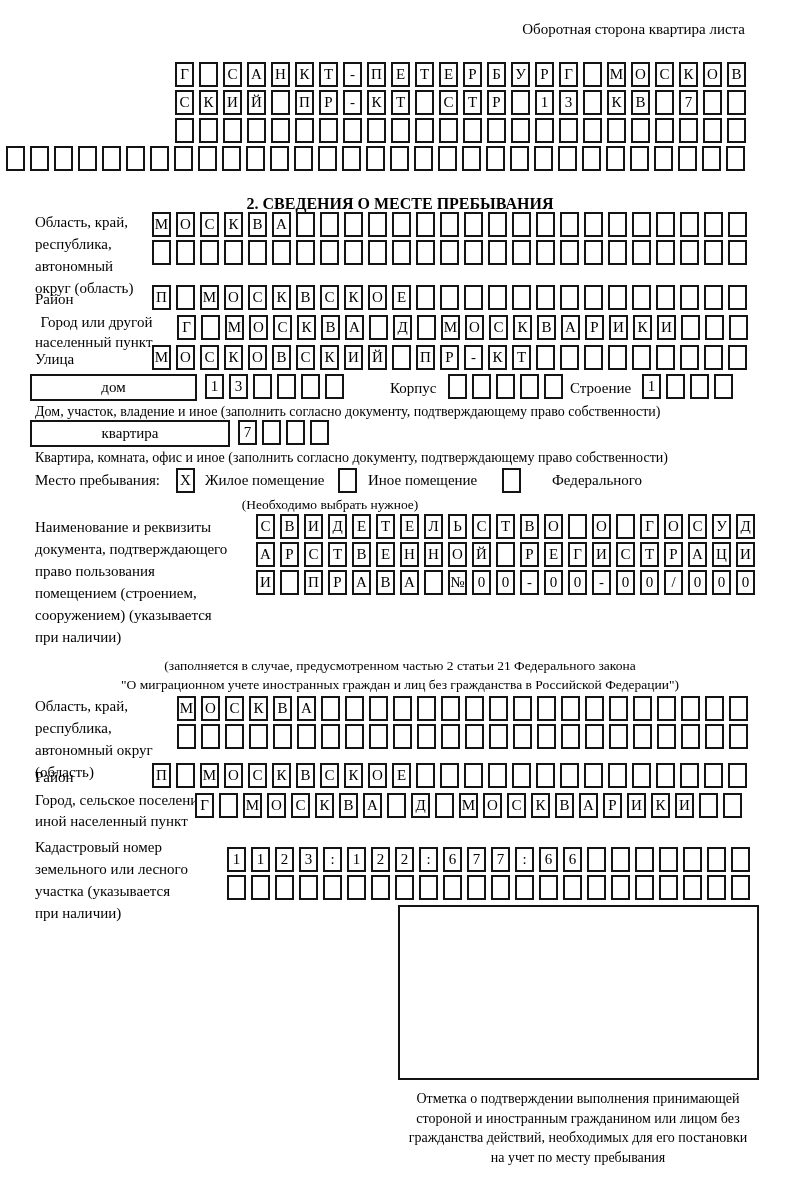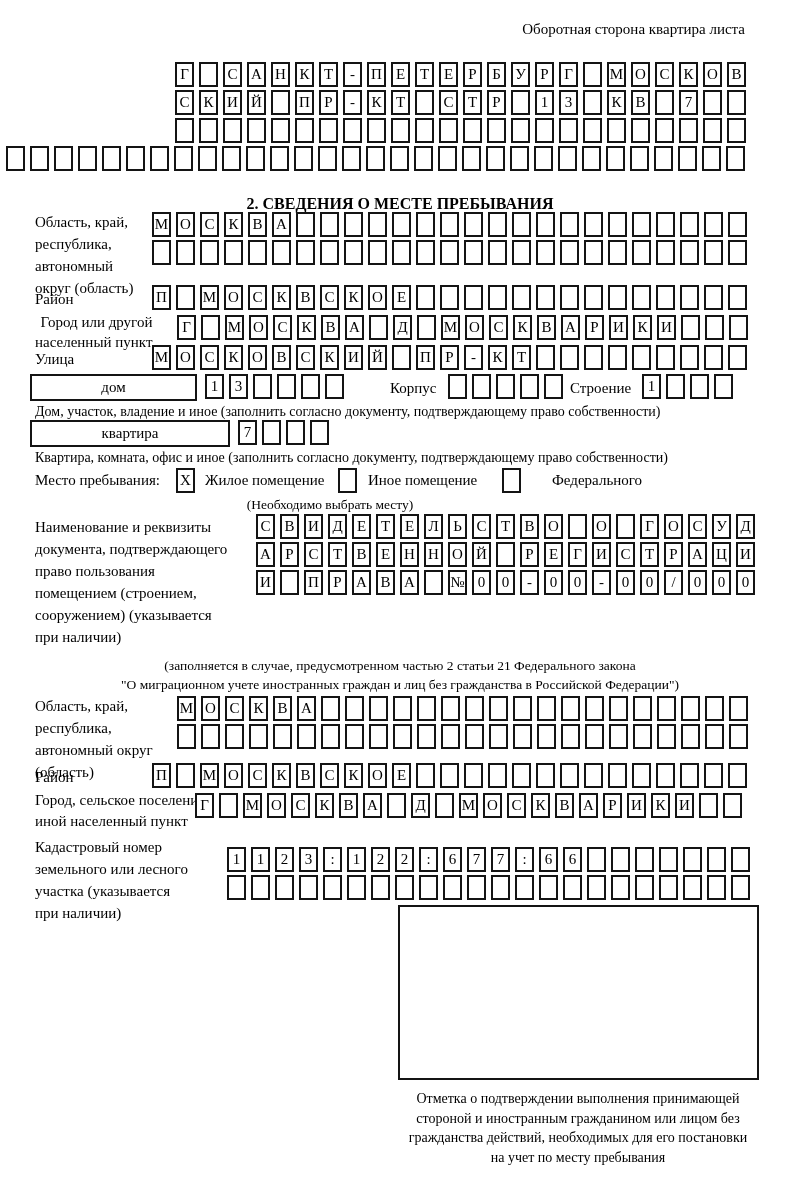--- a/index.html
+++ b/index.html
@@ -333,21 +333,21 @@
     </div>
   <div class="abs caption14" style="left:35px;top:450px;">Квартира, комната, офис и иное (заполнить согласно документу, подтверждающему право собственности)</div>
 
   <div class="abs lbl" style="left:35px;top:469px;">Место пребывания:</div>
   <div class="abs cell" style="left:176px;top:468px;">X</div>
   <div class="abs lbl" style="left:205px;top:469px;">Жилое помещение</div>
   <div class="abs cell" style="left:338px;top:468px;"></div>
   <div class="abs lbl" style="left:368px;top:469px;">Иное помещение</div>
   <div class="abs cell" style="left:502px;top:468px;"></div>
   <div class="abs lbl" style="left:552px;top:469px;">Федерального</div>
-  <div class="abs caption center" style="left:130px;top:497px;width:400px;">(Необходимо выбрать месту)</div>
+  <div class="abs caption center" style="left:130px;top:497px;width:400px;">(Необходимо выбрать нужное)</div>
 
   <div class="abs lbl" style="left:35px;top:516px;">Наименование и реквизиты
 документа, подтверждающего
 право пользования
 помещением (строением,
 сооружением) (указывается
 при наличии)</div>
   <div class="abs cellrow" style="left:256px;top:514px;">
       <div class="cell">С</div>
       <div class="cell">В</div>

